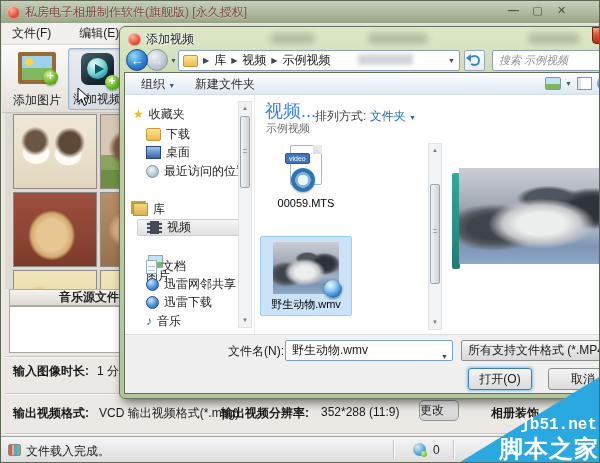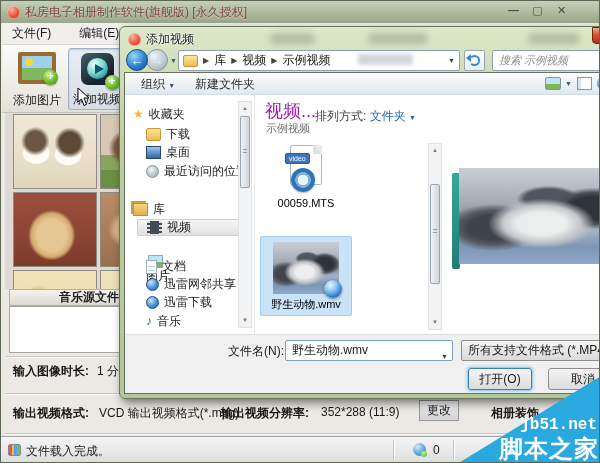--- a/index.html
+++ b/index.html
@@ -31,21 +31,21 @@
 .t-pups1{background:radial-gradient(28% 32% at 26% 36%,#6b5543 0 42%,rgba(0,0,0,0) 62%),radial-gradient(30% 34% at 68% 38%,#5e4936 0 42%,rgba(0,0,0,0) 62%),radial-gradient(22% 20% at 27% 52%,#fdfbf4 0 70%,rgba(0,0,0,0) 78%),radial-gradient(22% 20% at 66% 54%,#fdfbf4 0 70%,rgba(0,0,0,0) 78%),linear-gradient(180deg,#f0e8d8,#e9dfc9 60%,#e1d5bc);}
 .t-pups1b{background:radial-gradient(40% 40% at 35% 45%,#7a5a3f 0 45%,rgba(0,0,0,0) 65%),linear-gradient(180deg,#d8c7b4 55%,#8aa35e 55% 75%,#6d8f43 75%);}
 .t-lab{background:radial-gradient(40% 48% at 46% 58%,#e6c693 0 45%,#d2aa6e 62%,rgba(0,0,0,0) 72%),radial-gradient(10% 9% at 46% 44%,#2e231a 0 60%,rgba(0,0,0,0) 75%),linear-gradient(180deg,#9c4f3d,#8c4434 60%,#7c3a2b);}
 .t-lab2{background:radial-gradient(45% 40% at 40% 50%,#d9b28a 0 50%,rgba(0,0,0,0) 70%),linear-gradient(180deg,#b98e68,#9a7050);}
 .t-pups3{background:radial-gradient(30% 45% at 30% 50%,#dcbd74 0 50%,rgba(0,0,0,0) 68%),radial-gradient(30% 45% at 70% 55%,#d8b668 0 50%,rgba(0,0,0,0) 68%),linear-gradient(180deg,#f0e4ba,#e6d49e);}
 .musicbar{position:absolute;left:8px;top:288px;width:282px;height:17px;background:linear-gradient(#f5f3ef,#ddd9d2);border:1px solid #b2aea6;font-size:12px;font-weight:bold;color:#222;line-height:15px;padding-left:49px;}
 .musiclist{position:absolute;left:8px;top:305px;width:282px;height:47px;background:#fff;border:1px solid #a9a59d;}
 .hr{position:absolute;left:4px;right:4px;height:1px;background:#cac6c0;box-shadow:0 1px 0 #f8f7f5;}
 .inforow{position:absolute;left:0;width:600px;font-size:12px;color:#1a1a1a;}
 .inforow b{font-weight:bold;}
-.chg-btn{position:absolute;top:-5px;width:40px;height:21px;background:linear-gradient(#f8f8f8,#e0e0e0 50%,#d4d4d4);border:1px solid #979797;border-radius:0;font-size:12px;text-align:center;line-height:19px;color:#1a1a1a;}
+.chg-btn{position:absolute;top:-5px;width:40px;height:21px;background:linear-gradient(#f8f8f8,#e0e0e0 50%,#d4d4d4);border:1px solid #979797;border-radius:5px;font-size:12px;text-align:left;line-height:19px;color:#1a1a1a;}
 
 
 .statusbar{position:absolute;left:0;right:0;bottom:0;height:26px;background:linear-gradient(#f5f5f5,#dedede);border-top:1px solid #a2a2a2;font-size:12px;color:#222;}
 .st-ico{position:absolute;left:7px;top:7px;width:13px;height:12px;border:1px solid #888;border-radius:2px;background:linear-gradient(90deg,#e85454 0 25%,#f0c040 25% 50%,#58a0e8 50% 75%,#68c070 75%);}
 .st-msg{position:absolute;left:25px;top:6px;}
 .st-sep{position:absolute;top:3px;bottom:3px;width:1px;background:#c2c2c2;box-shadow:1px 0 0 #fff;}
 .globe{position:absolute;left:412px;top:6px;width:13px;height:13px;border-radius:50%;background:radial-gradient(circle at 35% 30%,#d2ecf7,#5aa8d8 55%,#2a6ca8);}
 .globe::after{content:"";position:absolute;right:-1px;bottom:-1px;width:6px;height:6px;border-radius:50%;background:radial-gradient(circle at 35% 30%,#c8f09a,#52a81e);}
 .st-count{position:absolute;left:432px;top:6px;}
 
@@ -91,21 +91,21 @@
 .nico-doc{width:11px;height:14px;background-color:#fff;border:1px solid #9ab0c0;background-image:repeating-linear-gradient(180deg,rgba(0,0,0,0) 0 3px,#b8ccd8 3px 4px);background-size:7px 9px;background-position:1px 2px;background-repeat:no-repeat;}
 .nico-xl{width:13px;height:13px;background:radial-gradient(circle at 35% 30%,#cfe6fb,#4a90d9 55%,#1d5fae);border:1px solid #1a4f92;border-radius:50%;}
 .nico-note{width:auto;color:#2f6fc0;font-size:12px;line-height:13px;}
 .vsb{position:absolute;width:14px;background:#f2f3f5;border:1px solid #e0e2e5;}
 .vsb .ar{position:absolute;left:0;width:100%;height:13px;font-size:6px;color:#7a7a7a;text-align:center;line-height:13px;}
 .vsb .thm{position:absolute;left:1px;width:10px;background:linear-gradient(90deg,#f2f3f5,#cfd4da);border:1px solid #9aa4ad;border-radius:2px;}
 .vsb .thm::after{content:"";position:absolute;left:2px;right:2px;top:45%;height:5px;background:repeating-linear-gradient(180deg,#9aa4ad 0 1px,rgba(0,0,0,0) 1px 3px);}
 .nav-vsb{left:113px;top:6px;bottom:6px;}
 .file-vsb{left:303px;top:48px;bottom:4px;}
 .pane-sep{position:absolute;left:129px;top:0;bottom:0;width:1px;background:#ececec;}
-.lib-header{position:absolute;left:140px;top:4px;font-size:18px;color:#a21caf;}
+.lib-header{position:absolute;left:140px;top:4px;font-size:18px;color:#3b82f6;}
 .lib-loc{position:absolute;left:141px;top:26px;font-size:11px;color:#6d6d6d;}
 .arrange{position:absolute;left:190px;top:13px;font-size:12px;color:#444;}
 .arrange .val{color:#1e66b8;text-align:center;}
 .arrange .dd{font-size:7px;color:#1e66b8;}
 .file-item{position:absolute;left:135px;width:92px;text-align:center;}
 .fi-label{font-size:11px;color:#000;margin-top:3px;}
 .page-icon{position:relative;width:32px;height:40px;margin:0 auto;background:#fff;border:1px solid #a9bac9;border-radius:2px;}
 .page-icon::before{content:"";position:absolute;right:-1px;top:-1px;border-left:9px solid #d6e2ec;border-top:9px solid #eceae5;}
 .v-badge{position:absolute;left:-6px;top:7px;background:#3f74b8;color:#fff;font-size:7px;line-height:9px;padding:0 3px;border-radius:2px;border:1px solid #2c5a94;}
 .swirl{position:absolute;left:0;bottom:-8px;width:24px;height:24px;border-radius:50%;background:radial-gradient(circle at 50% 50%,#eaf4fb 0 30%,#7fb3dc 32% 45%,#2e74b5 47% 72%,#1b4f8a);box-shadow:0 1px 2px rgba(0,0,0,.3);}

